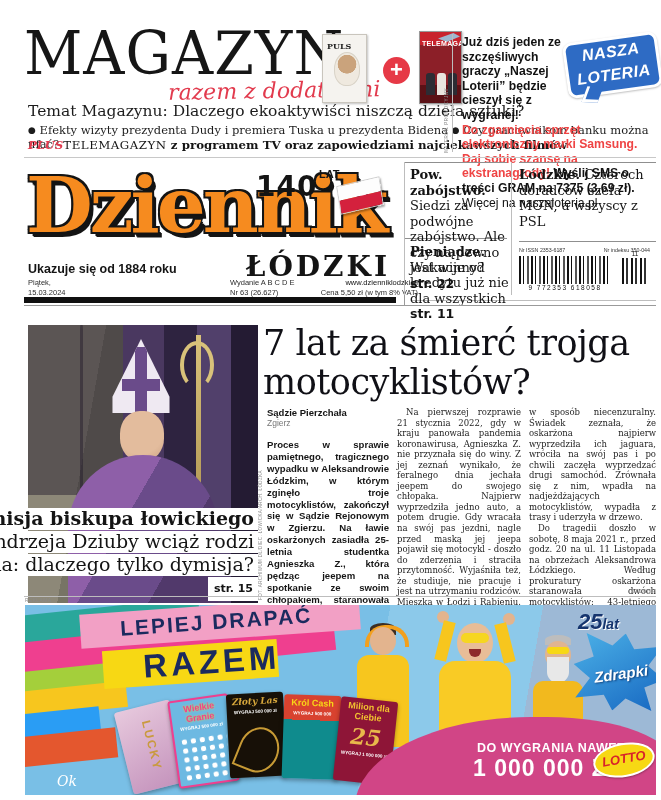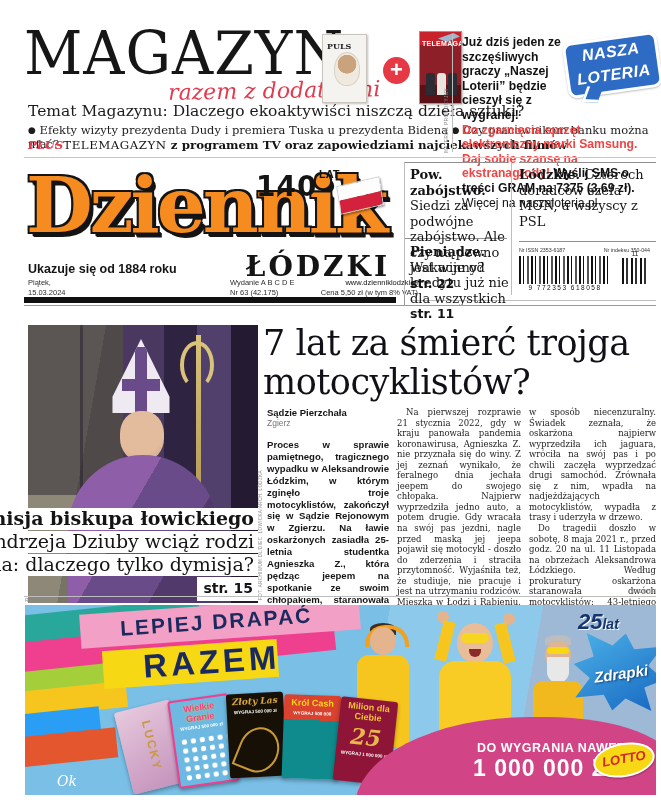--- a/index.html
+++ b/index.html
@@ -113,21 +113,21 @@
   .crozier{position:absolute;left:168px;top:10px;width:5px;height:220px;background:linear-gradient(180deg,#d9c27a,#a88c4a);}
   .crozier-top{position:absolute;left:152px;top:16px;width:26px;height:40px;border:4px solid #d9c27a;
                border-radius:50%;border-bottom-color:transparent;}
   .photo-credit{left:258px;top:430px;height:170px;font-size:4.5px;color:#8a8a8a;
                 writing-mode:vertical-rl;transform:rotate(180deg);letter-spacing:.4px;}
 
   .cap-wrap{left:30px;top:508px;width:228px;display:flex;flex-direction:column;align-items:flex-end;
             font-family:"DejaVu Serif",serif;font-size:19px;line-height:21px;color:#141414;}
   .cap-line{background:#fff;padding:0 4px 1px 5px;margin-bottom:1px;white-space:nowrap;}
   .cap-b{font-weight:bold;}
-  .cap-p{font-weight:bold;font-family:"DejaVu Sans",sans-serif;font-size:14px;padding:1px 5px 2px 6px;}
+  .cap-p{font-weight:bold;font-family:"DejaVu Sans",sans-serif;font-size:11px;padding:1px 5px 2px 6px;}
 
   .col{position:absolute;top:407px;text-align:justify;}
   .col1{left:267px;width:122px;}
   .col2{left:397px;width:124px;}
   .col3{left:529px;width:127px;}
   .byline-name{font-size:9.5px;font-weight:bold;color:#141414;}
   .byline-loc{font-size:8.5px;color:#777;margin-bottom:11px;}
   .lead{font-size:9.6px;line-height:11.9px;font-weight:bold;color:#161616;}
   .bodytxt{font-family:"DejaVu Serif",serif;font-size:8.5px;line-height:10.55px;color:#1d1d1d;}
   .bodytxt.mt{margin-top:10px;}
@@ -260,21 +260,21 @@
     <div class="r"></div>
   </div>
   <div class="abs lodzki">ŁÓDZKI</div>
   <div class="abs since">Ukazuje się od 1884 roku</div>
   <div class="abs meta meta1">
     <div>Piątek,</div>
     <div>15.03.2024</div>
   </div>
   <div class="abs meta meta2">
     <div>Wydanie  A  B  C  D  E</div>
-    <div>Nr 63 (42.175)</div>
+    <div>Nr 63 (26.627)</div>
   </div>
   <div class="abs meta meta3">
     <div><b>www.dzienniklodzki.pl</b></div>
     <div>Cena 5,50 zł (w tym 8% VAT)</div>
   </div>
   <div class="abs black-bar"></div>
   <div class="abs bar-tick"></div>
   <div class="abs thin-after-bar"></div>
 
   <div class="abs teaser-rule tr1"></div>

